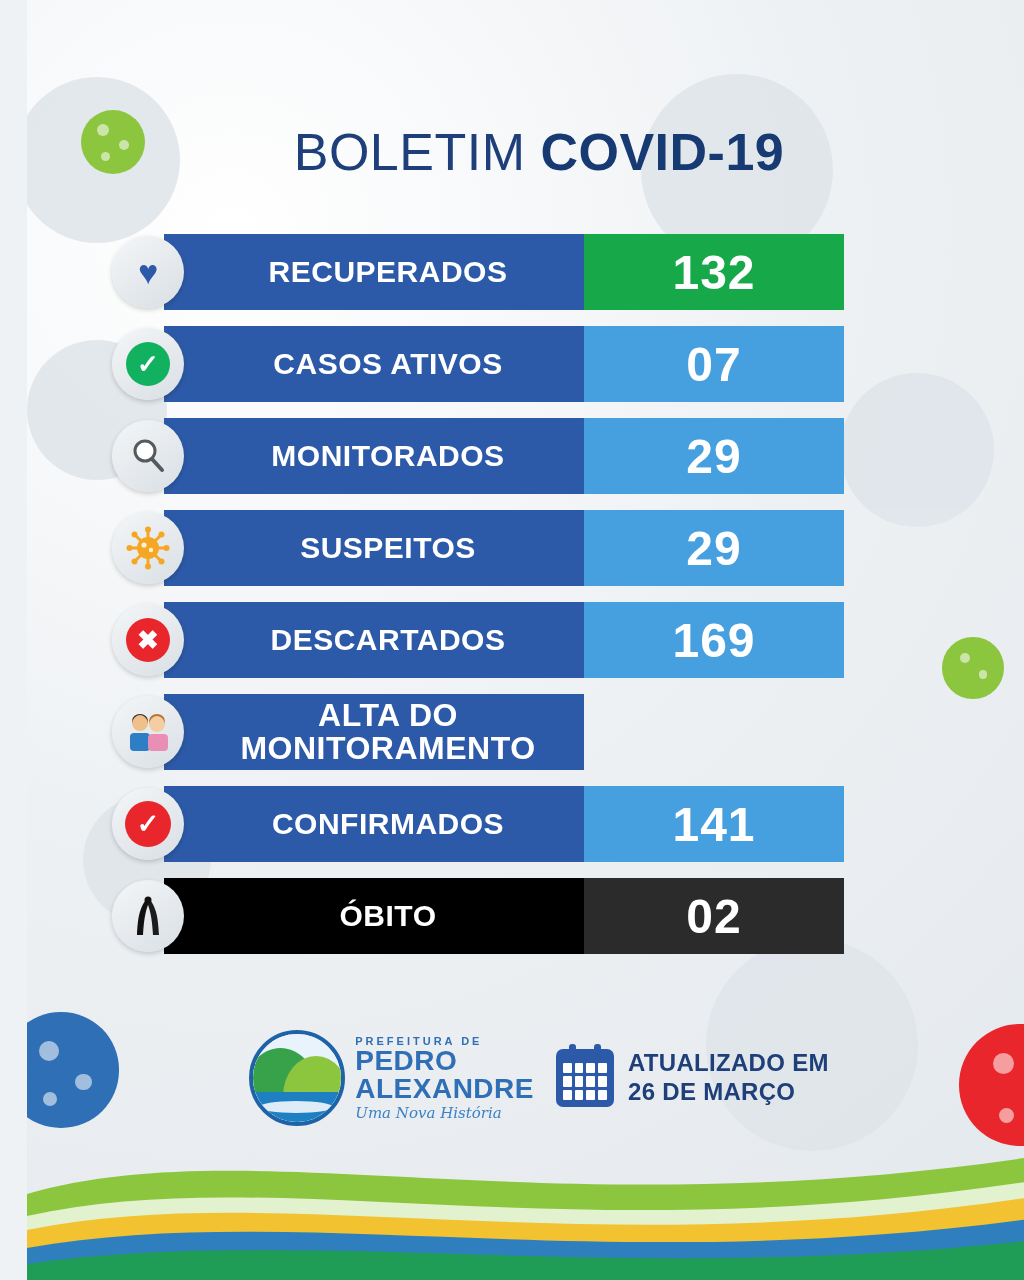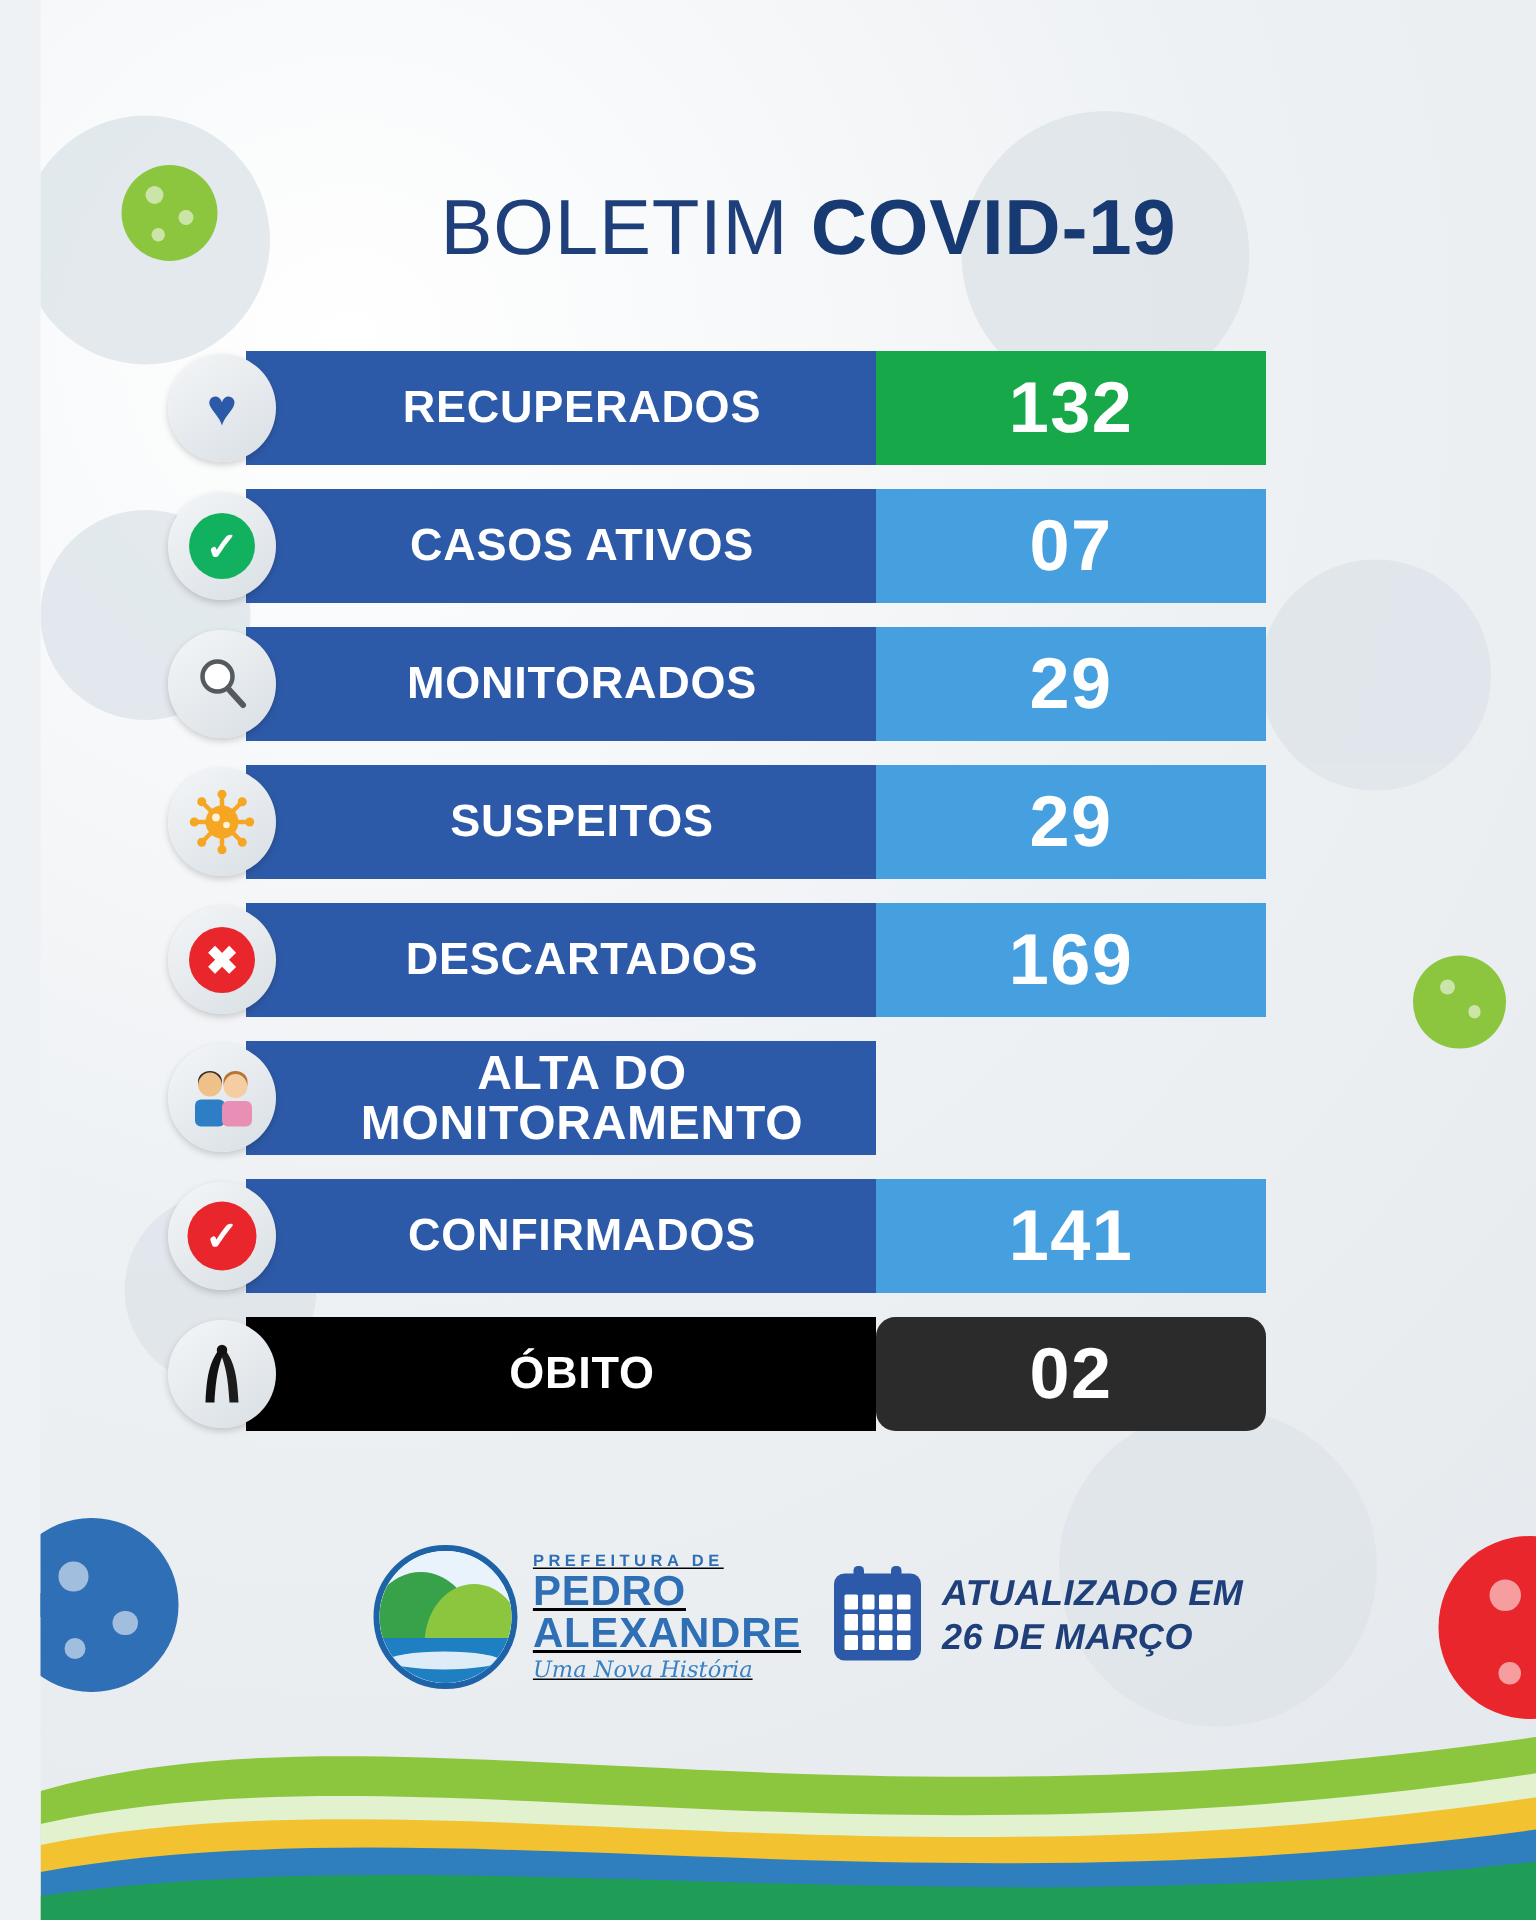--- a/index.html
+++ b/index.html
@@ -123,21 +123,21 @@
     align-items: center;
     justify-content: center;
     color: #ffffff;
     font-weight: 800;
     font-size: 48px;
     letter-spacing: 1px;
   }
 
   .v-green { background: #17a84a; }
   .v-blue  { background: #46a0e0; }
-  .v-dark  { background: #2b2b2b; border-radius: 13px; }
+  .v-dark  { background: #2b2b2b; }
   .l-black { background: #000000; }
 
   
   .ic-heart { color: #2d5aa8; font-size: 34px; }
   .ic-check-circle {
     width: 44px; height: 44px; border-radius: 50%;
     background: #12b15f; color:#fff; display:flex; align-items:center; justify-content:center;
     font-size: 26px; font-weight: 700;
   }
   .ic-x-circle {
@@ -170,29 +170,29 @@
     position: relative;
     overflow: hidden;
     box-sizing: border-box;
   }
   .logo-mark .sky { position: absolute; inset: 0; background:#e9f3fb; }
   .logo-mark .sun { position:absolute; left: 20px; top: 16px; width: 22px; height: 22px; border-radius: 50%; background: #f3b72c; }
   .logo-mark .hill1 { position:absolute; left:-10px; bottom: 28px; width: 75px; height: 46px; border-radius: 50% 50% 0 0 / 100% 100% 0 0; background: #37a24a; }
   .logo-mark .hill2 { position:absolute; right:-8px; bottom: 26px; width: 66px; height: 40px; border-radius: 50% 50% 0 0 / 100% 100% 0 0; background: #8cc63f; }
   .logo-mark .water { position:absolute; left:0; right:0; bottom:0; height: 30px; background: #1e7fc2; }
   .logo-mark .wave { position:absolute; left: 6px; bottom: 9px; width: 74px; height: 12px; border-radius: 50%; background: #ffffff; opacity:.85; }
-  .logo-text { line-height: 1; text-decoration: underline; }
+  .logo-text { line-height: 1; }
   .logo-text .pref {
     font-size: 11px; letter-spacing: 3px; color: #2f6fb5; font-weight: 700;
   }
   .logo-text .city1 { font-size: 28px; font-weight: 800; color: #2f6fb5; letter-spacing: .5px; }
   .logo-text .city2 { font-size: 28px; font-weight: 800; color: #2f6fb5; letter-spacing: .5px; }
   .logo-text .slogan { font-size: 15px; color: #3a82c4; font-family: "DejaVu Serif", serif; font-style: italic; margin-top: 3px; }
 
-  .cal-wrap { display: flex; align-items: center; gap: 14px; font-style: italic; }
+  .cal-wrap { display: flex; align-items: center; gap: 14px; }
   .cal-icon {
     width: 58px; height: 58px; border-radius: 7px;
     background: #2d5aa8; position: relative; box-sizing: border-box;
     padding: 14px 7px 7px 7px;
   }
   .cal-icon .ring {
     position: absolute; top: -5px; width: 7px; height: 12px; border-radius: 3px; background:#2d5aa8;
   }
   .cal-icon .ring.l { left: 13px; }
   .cal-icon .ring.r { right: 13px; }

